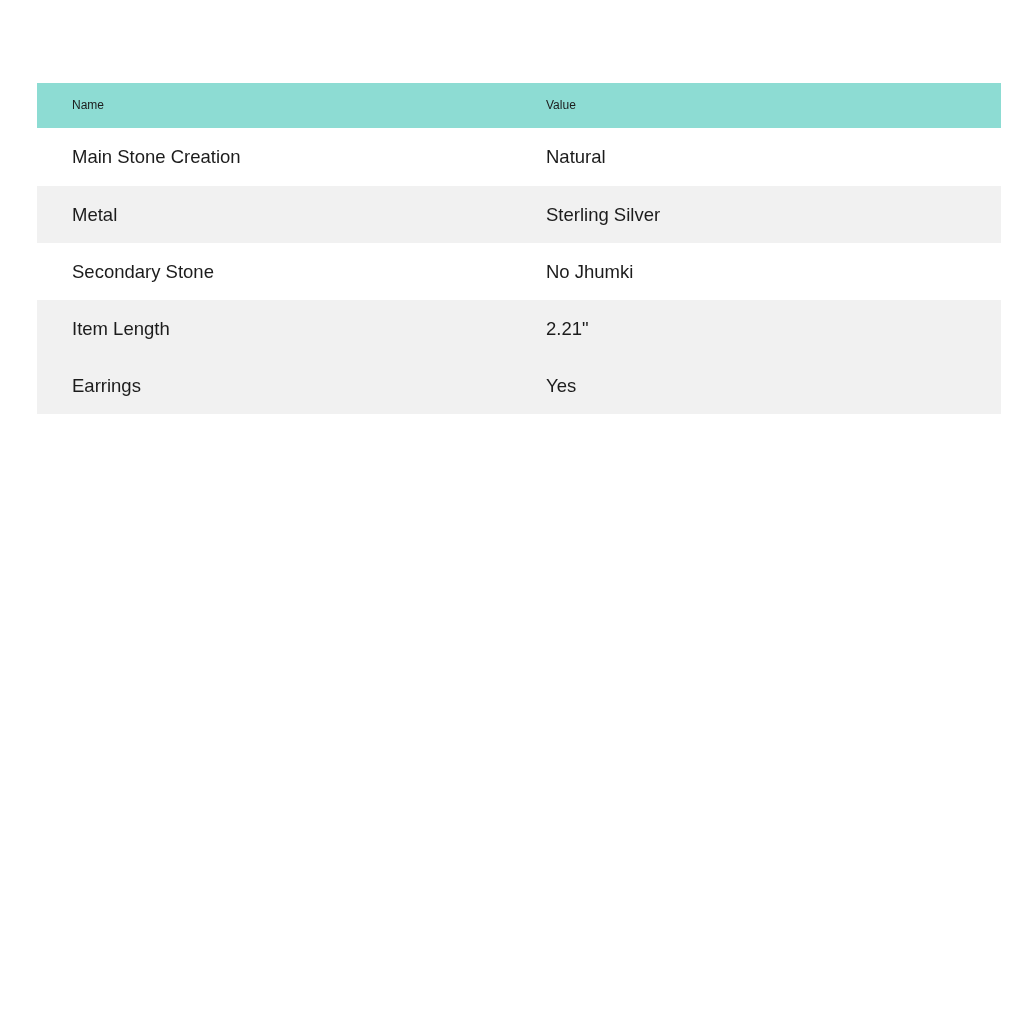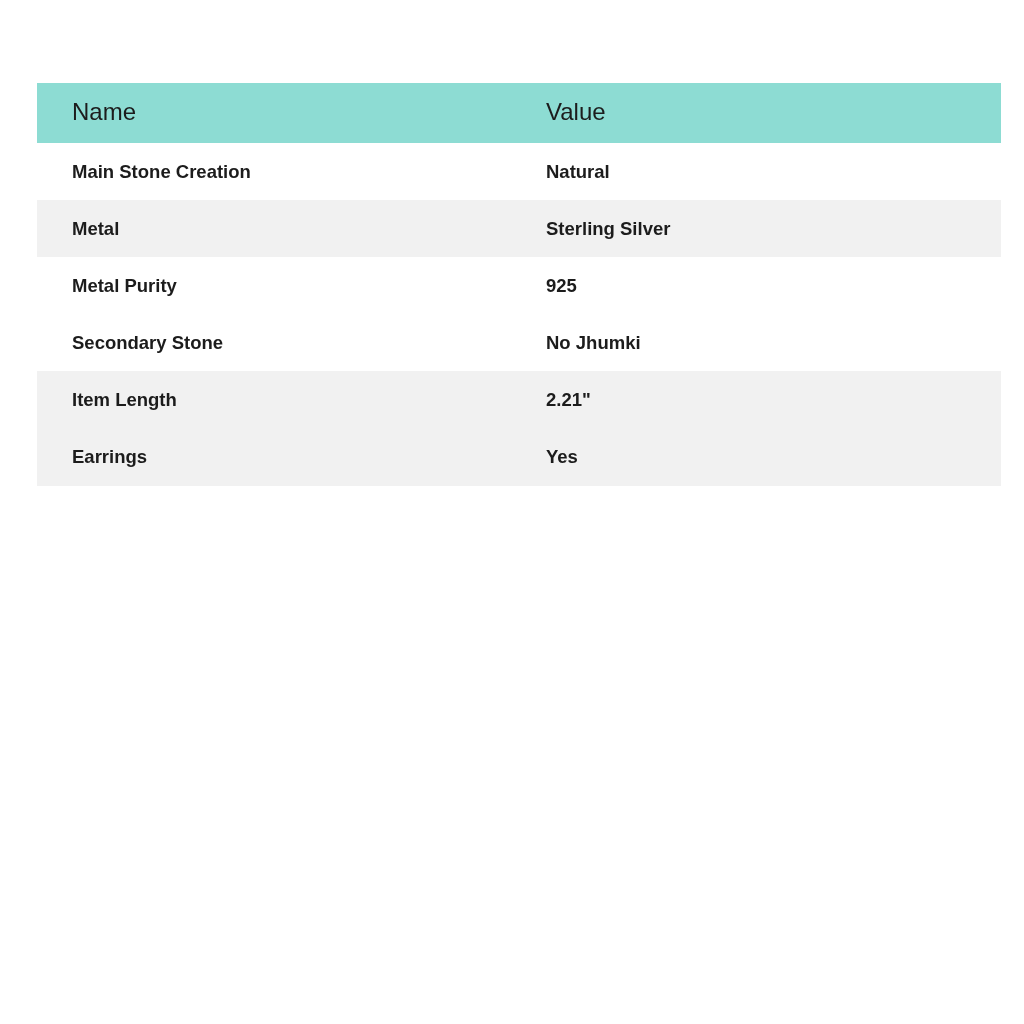--- a/index.html
+++ b/index.html
@@ -27,36 +27,36 @@
     border-collapse: collapse;
     table-layout: fixed;
   }
 
   .spec-table col.col-name { width: 487px; }
   .spec-table col.col-value { width: 477px; }
 
   .spec-table th {
     background: #8ddcd3;
     color: #1c1c1c;
-    font-size: 24px;
+    font-size: 12px;
     font-weight: 400;
     text-align: left;
     padding: 15px 0 16px 35px;
     border: none;
     line-height: 1.2;
   }
 
   .spec-table th.value-head {
     padding-left: 22px;
   }
 
   .spec-table td {
     font-size: 18.5px;
     color: #1c1c1c;
-    font-weight: 700;
+    font-weight: 400;
     padding: 17px 0 17px 35px;
     border: none;
     line-height: 1.25;
     vertical-align: middle;
   }
 
   .spec-table td.value-cell {
     padding-left: 22px;
   }
 
@@ -86,24 +86,20 @@
     <tbody>
       <tr class="odd-row">
         <td class="name-cell">Main Stone Creation</td>
         <td class="value-cell">Natural</td>
       </tr>
       <tr class="even-row">
         <td class="name-cell">Metal</td>
         <td class="value-cell">Sterling Silver</td>
       </tr>
       <tr class="odd-row">
-        <td class="name-cell">Metal Purity</td>
-        <td class="value-cell">925</td>
-      </tr>
-      <tr class="odd-row">
         <td class="name-cell">Secondary Stone</td>
         <td class="value-cell">No Jhumki</td>
       </tr>
       <tr class="even-row">
         <td class="name-cell">Item Length</td>
         <td class="value-cell">2.21"</td>
       </tr>
       <tr class="even-row">
         <td class="name-cell">Earrings</td>
         <td class="value-cell">Yes</td>

